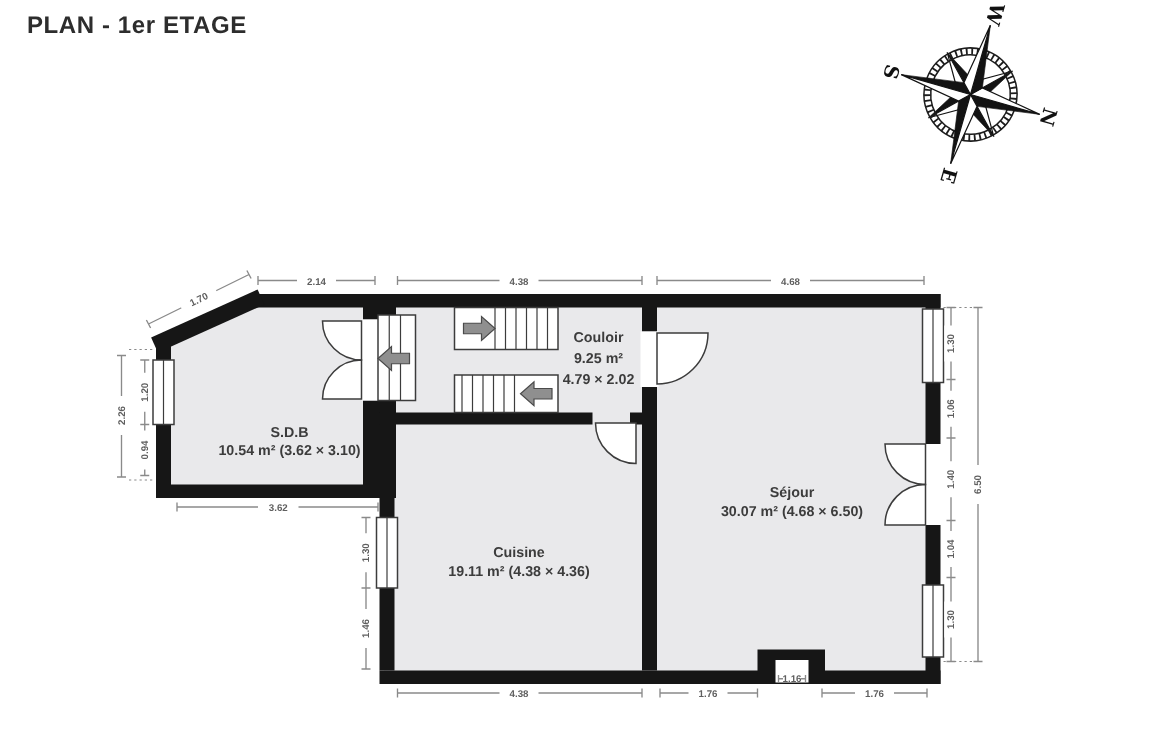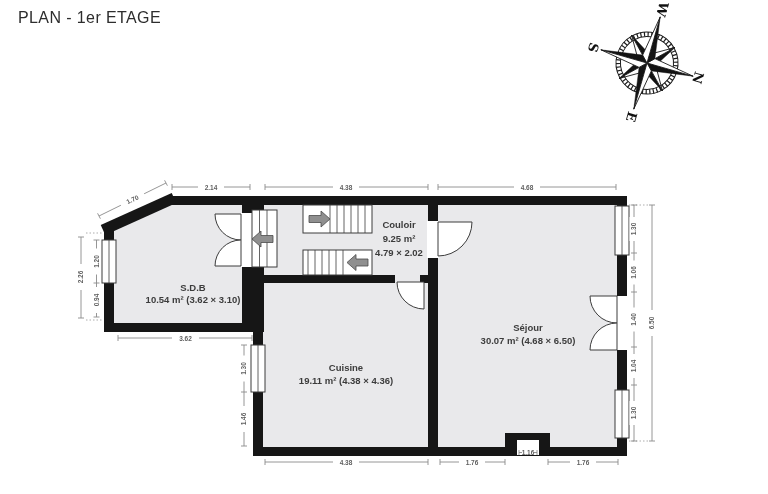--- a/index.html
+++ b/index.html
@@ -1,18 +1,18 @@
 <!DOCTYPE html>
 <html style="--wall: #161616; --floor: #e9e9eb; --dim: #8a8a8a; --dim_text: #5f5f5f; --label: #3c3c3c; --arrow: #8f8f8f;"><head>
 <meta charset="utf-8">
 <style>
   html,body{margin:0;padding:0;background:#fff;}
   .page{position:relative;width:768px;height:494px;background:#fff;overflow:hidden;
         font-family:"Liberation Sans",sans-serif;}
-  .title{position:absolute;left:18px;top:9px;font-size:16px;font-weight:400;
+  .title{position:absolute;left:18px;top:9px;font-size:16px;font-weight:700;
          color:#2d2d2d;letter-spacing:.4px;}
   svg.plan{position:absolute;left:0;top:0;width:768px;height:494px;}
   .floor{fill:var(--floor,#e9e9eb);}
   .wall{fill:var(--wall,#161616);}
   .wline{stroke:var(--wall,#161616);}
   .opening{fill:#ffffff;}
   .frame{fill:#ffffff;stroke:#3c3c3c;stroke-width:1;}
   .fline{stroke:#3c3c3c;stroke-width:.8;fill:none;}
   .swing{fill:#ffffff;stroke:#3c3c3c;stroke-width:1;}
   .arrow{fill:var(--arrow,#8f8f8f);stroke:#4a4a4a;stroke-width:.8;}

